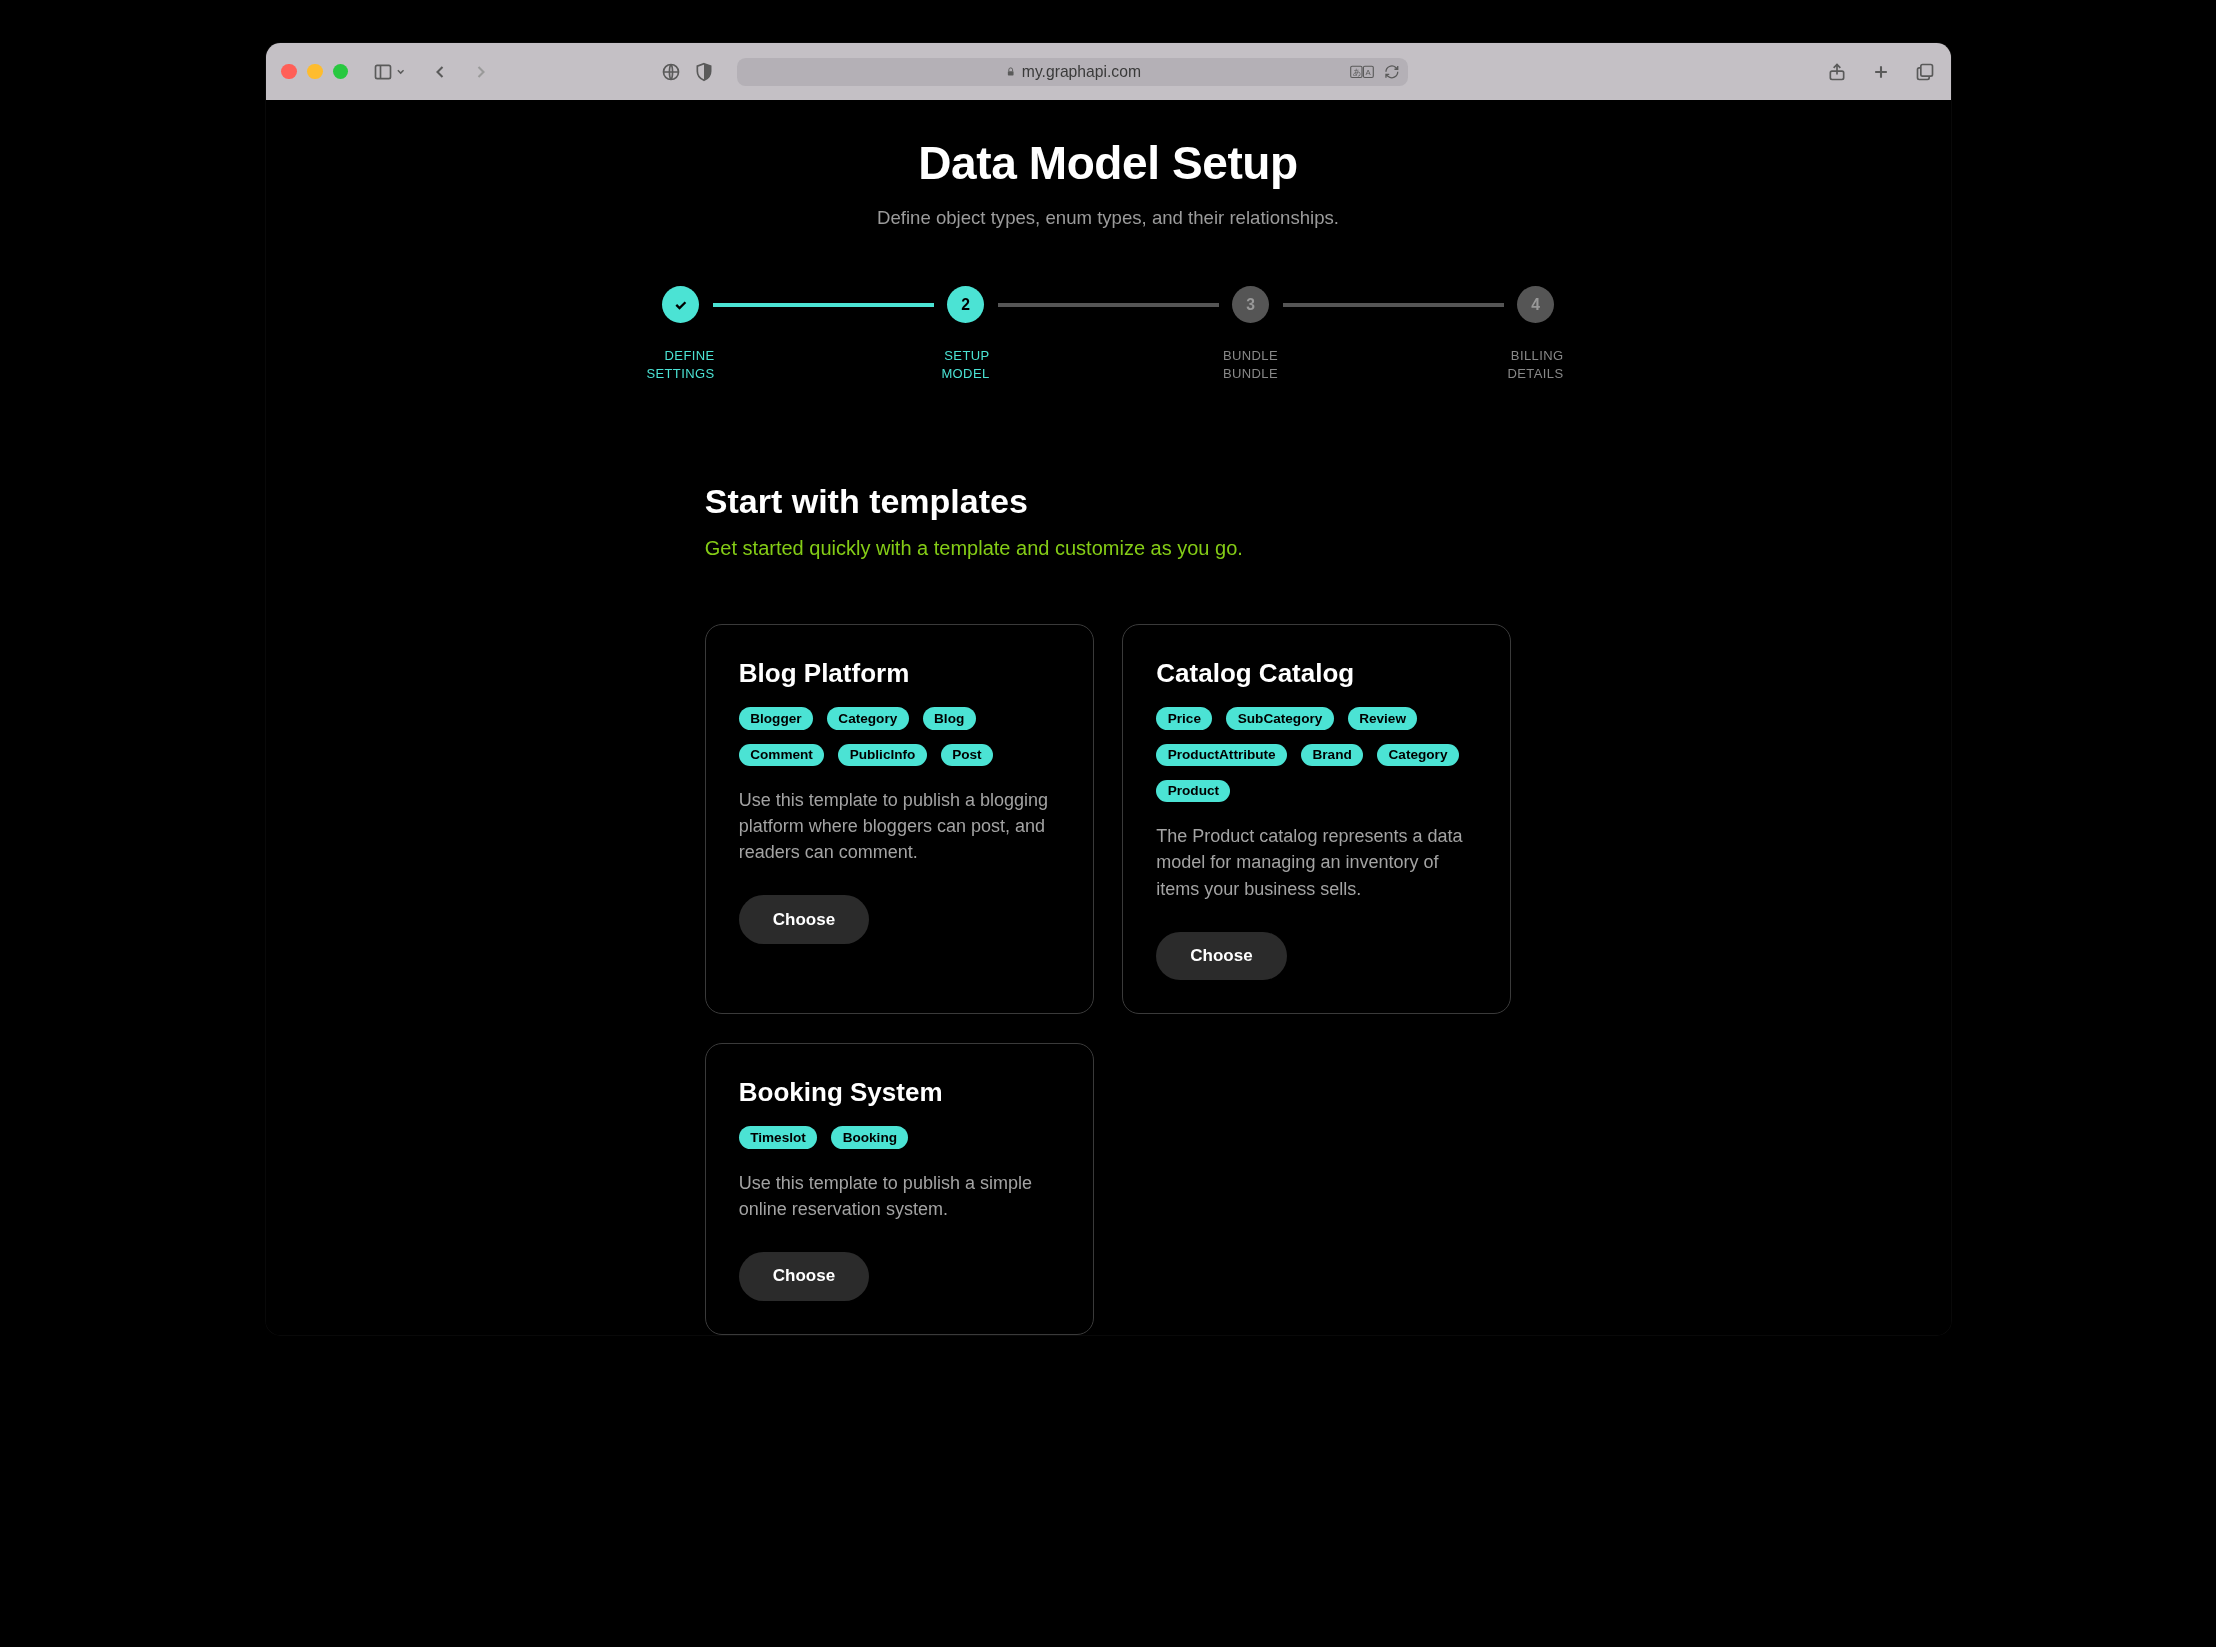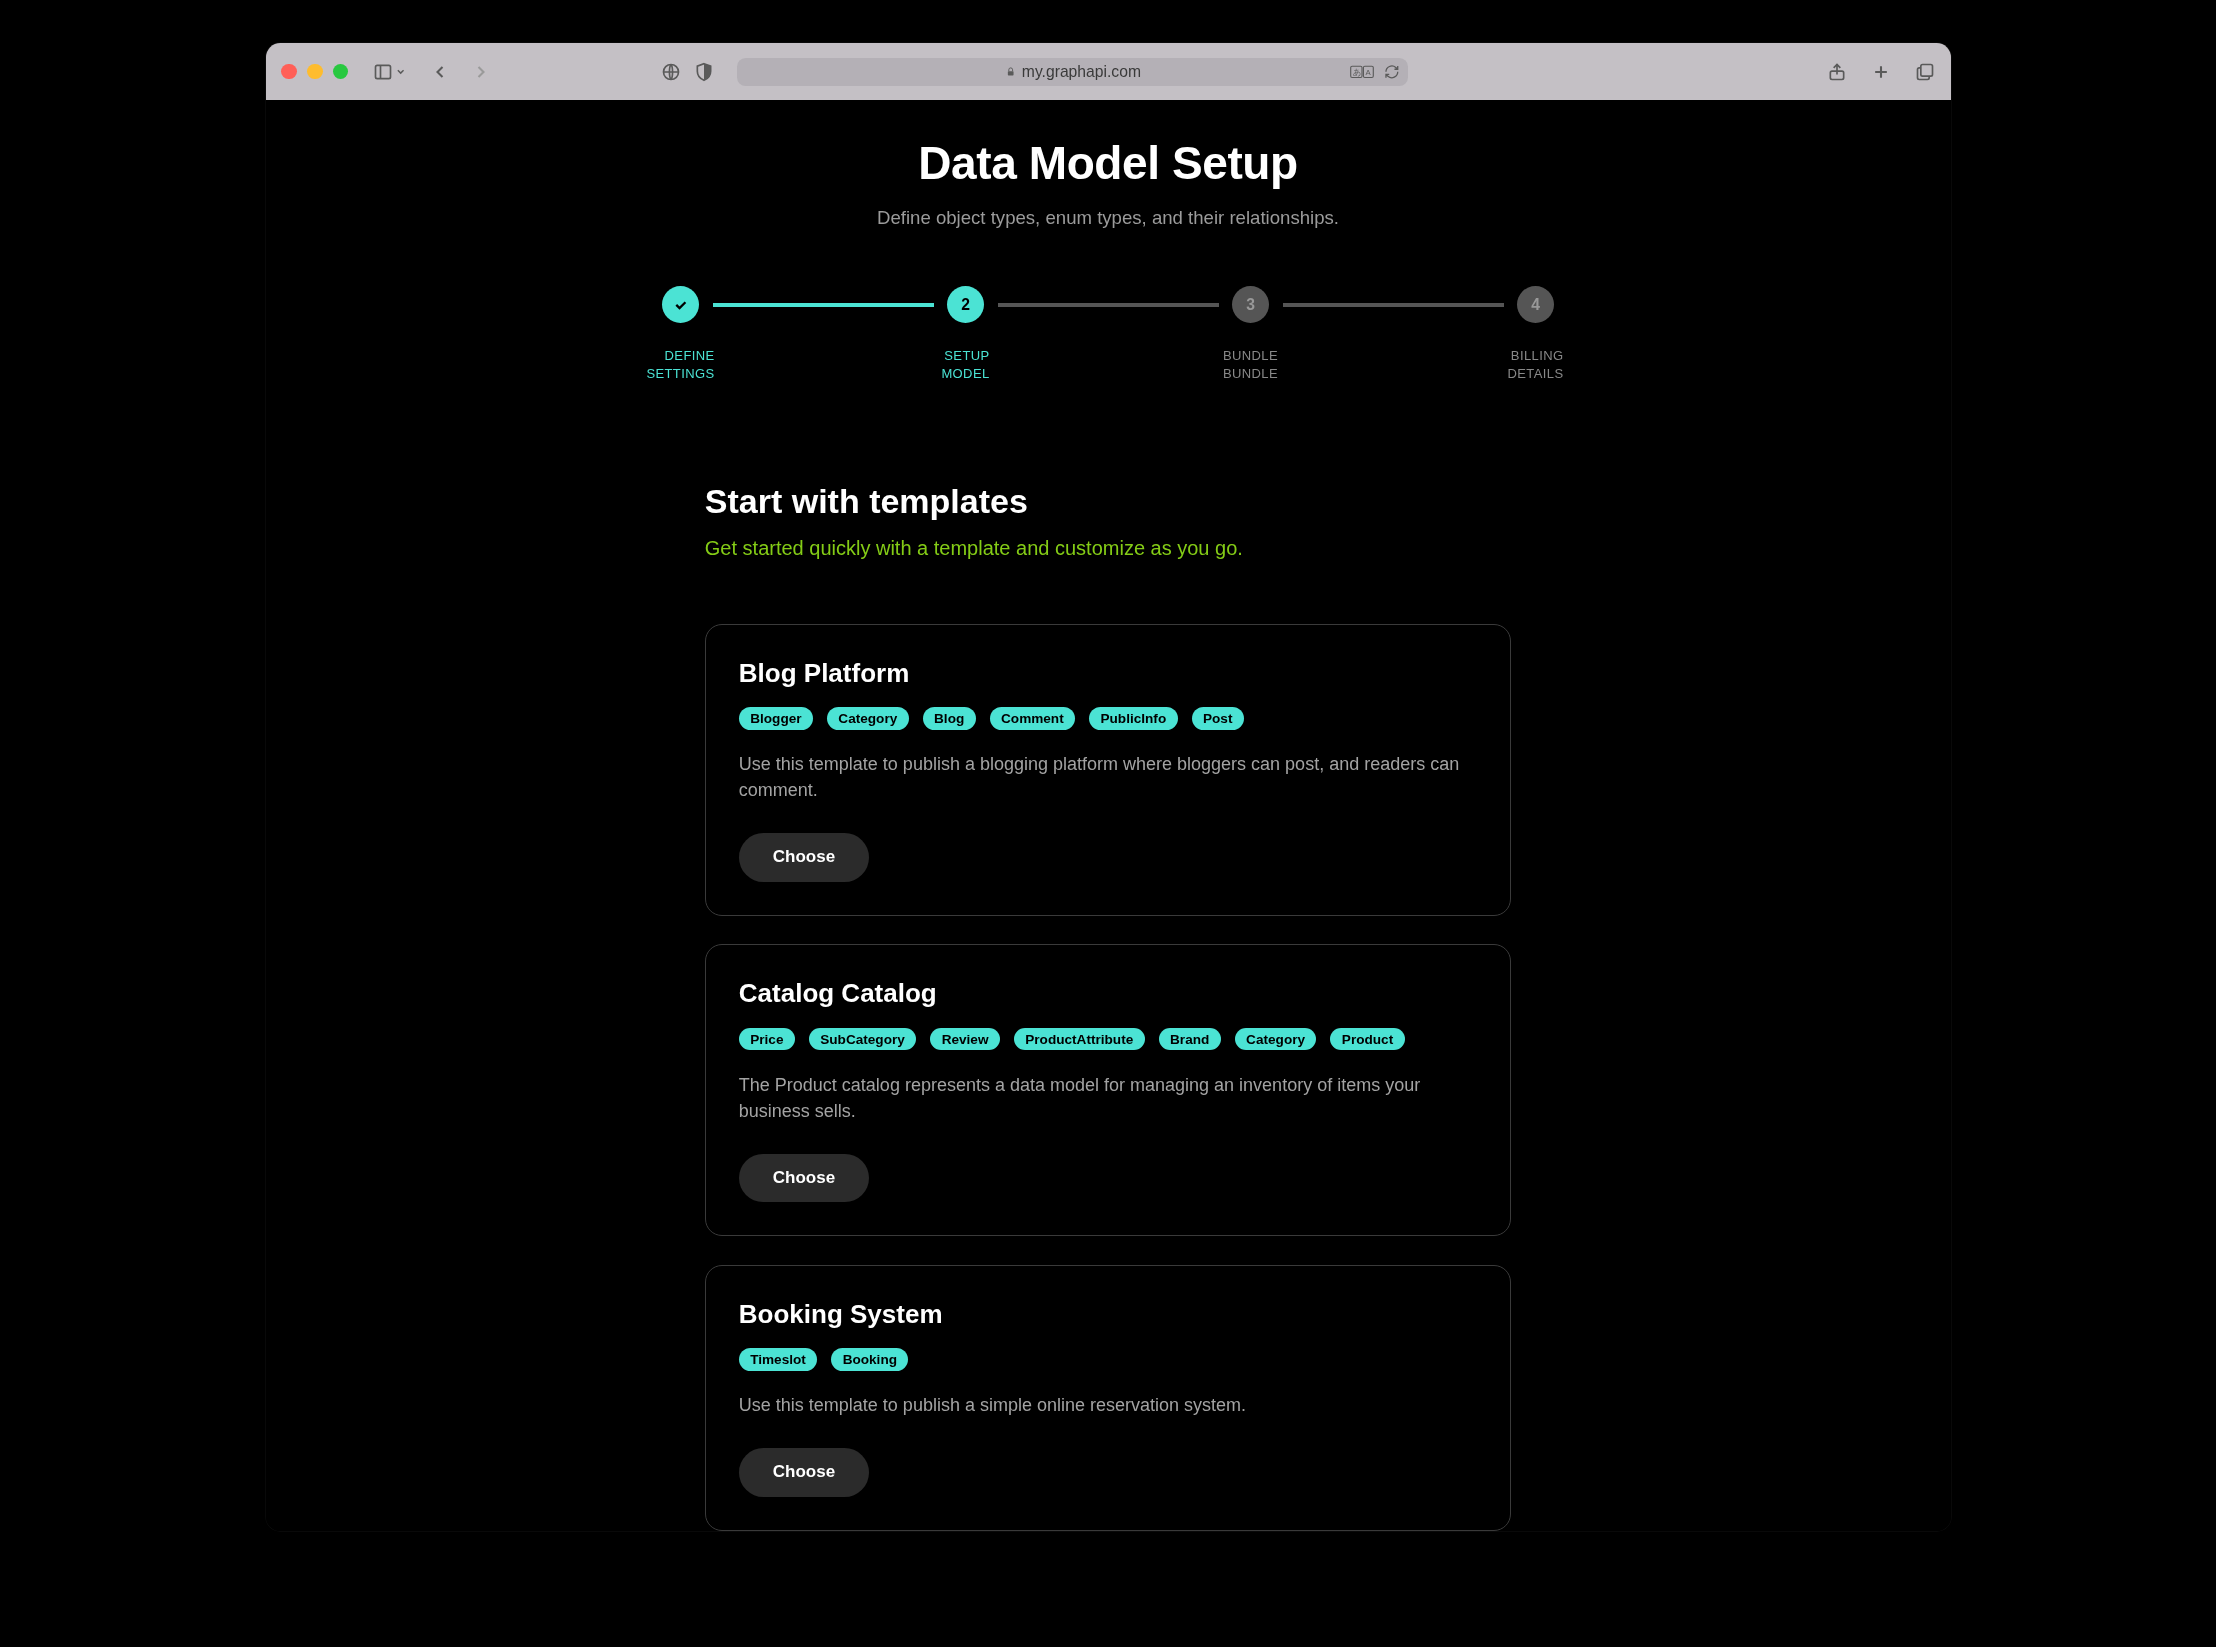--- a/index.html
+++ b/index.html
@@ -127,21 +127,21 @@
   font-weight: 700;
 }
 .section-subtitle {
   color: #84cc16;
   font-size: 20px;
   margin-top: 15.7px;
 }
 
 .cards {
   display: grid;
-  grid-template-columns: 1fr;
+  grid-template-columns: 1fr 1fr;
   gap: 28.6px;
   margin-top: 64px;
 }
 .card {
   border: 1.1px solid #3a3a3a;
   border-radius: 17px;
   padding: 33px;
 }
 .card-title {
   font-size: 26px;

